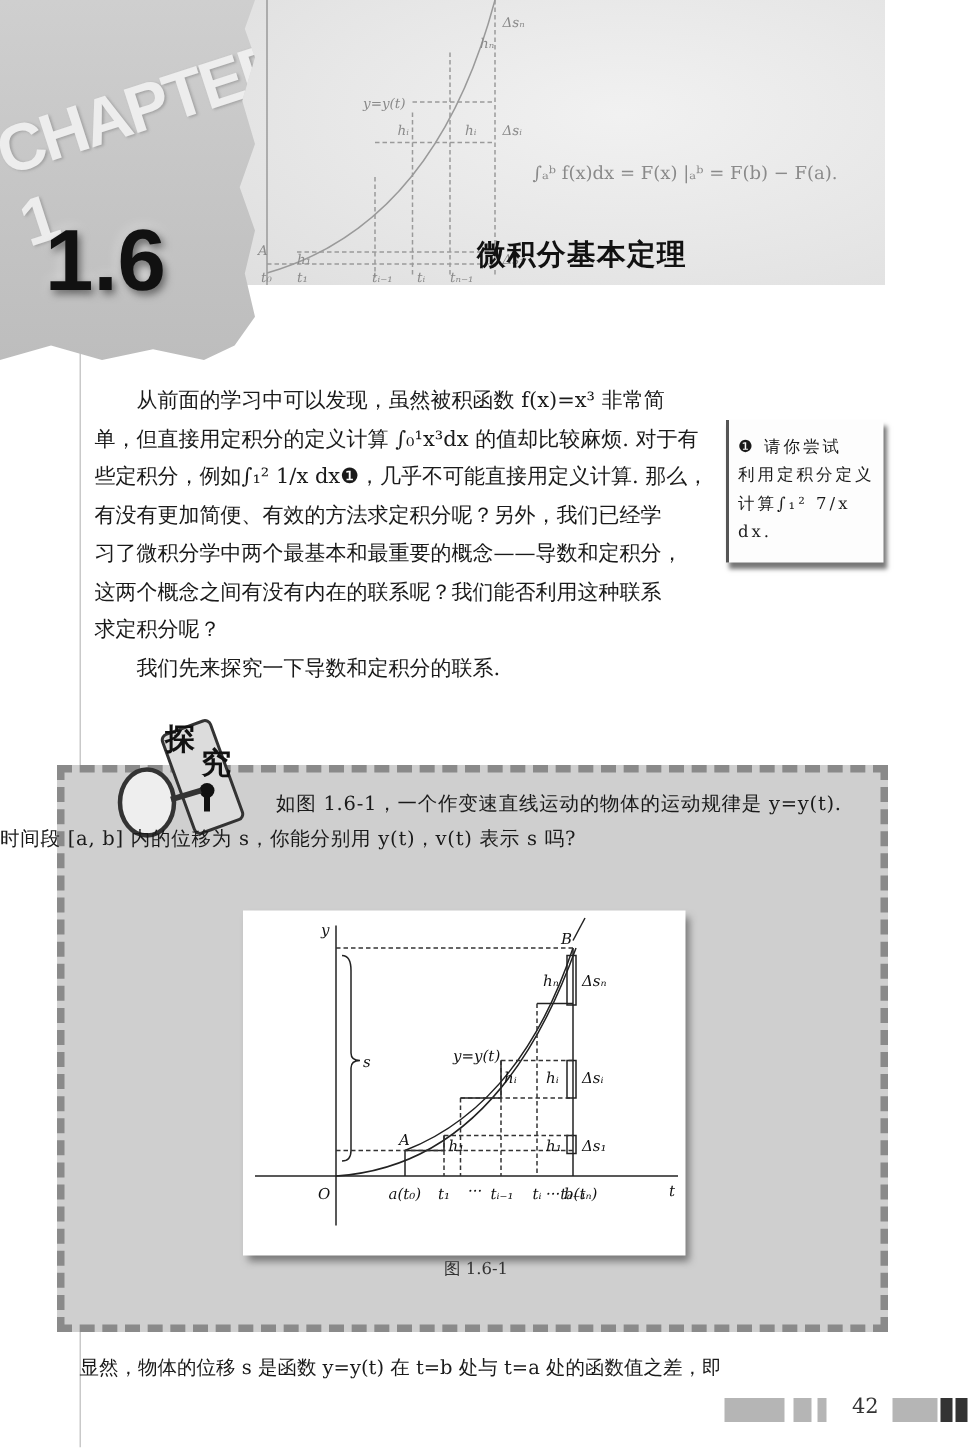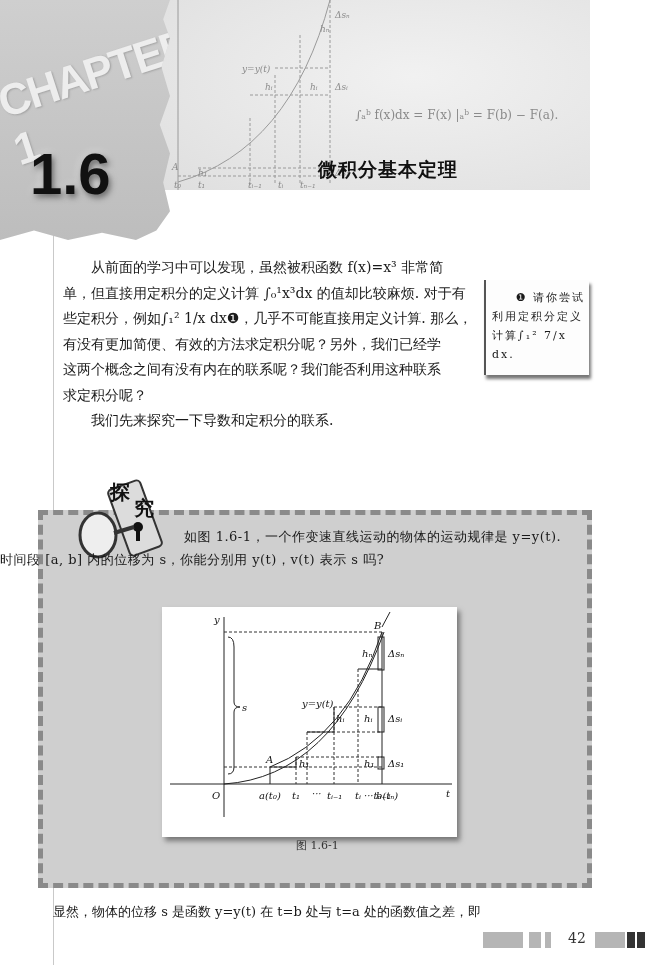--- a/index.html
+++ b/index.html
@@ -23,21 +23,21 @@
   .header-graph{position:absolute;left:170px;top:0;width:220px;height:190px;}
   .header-formula{position:absolute;left:355px;top:108px;font-size:12px;color:#8a8a8a;}
   .section-title{position:absolute;left:318px;top:157px;font-family:"DejaVu Sans",sans-serif;
        font-weight:bold;font-size:19px;color:#111;letter-spacing:1px;}
   .body-text{position:absolute;left:63px;top:255px;width:420px;font-size:14px;line-height:25.5px;}
   .body-text p{margin:0;}
   .indent{text-indent:2em;}
   .sidenote{position:absolute;left:484px;top:280px;width:105px;height:95px;background:#fdfdfd;
        border-left:2px solid #555;box-shadow:2px 4px 3px #777;padding:8px 4px 0 6px;box-sizing:border-box;
        font-size:11px;line-height:19px;letter-spacing:2px;}
-  .sidenote .r{text-align:right;}
+  .sidenote .r{}
   .explore-box{position:absolute;left:38px;top:510px;width:554px;height:378px;
        background:#cfcfcf;border:5px dashed #8a8a8a;box-sizing:border-box;}
   .explore-text{position:absolute;left:0;top:525px;width:590px;font-size:13px;line-height:23px;letter-spacing:.5px;}
   .explore-text .l1{padding-left:145px;margin-left:39px;}
   .explore-text .l2{padding-left:133px;}
   .explore-text .l3{padding-left:0;}
   .explore-icon{position:absolute;left:70px;top:475px;width:100px;height:90px;}
   .figure{position:absolute;left:162px;top:607px;width:295px;height:230px;background:#fff;
        box-shadow:3px 4px 5px #777;}
   .fig-caption{position:absolute;left:296px;top:838px;font-size:11px;color:#333;}
@@ -90,20 +90,21 @@
   <div class="chapter-word">CHAPTER 1</div>
 </div>
 <div class="section-num">1.6</div>
 <div class="section-title">微积分基本定理</div>
 
 <div class="body-text">
   <p class="indent">从前面的学习中可以发现，虽然被积函数 f(x)=x³ 非常简</p>
   <p>单，但直接用定积分的定义计算 ∫₀¹x³dx 的值却比较麻烦. 对于有</p>
   <p>些定积分，例如∫₁² 1/x dx❶，几乎不可能直接用定义计算. 那么，</p>
   <p>有没有更加简便、有效的方法求定积分呢？另外，我们已经学</p>
+  <p>习了微积分学中两个最基本和最重要的概念——导数和定积分，</p>
   <p>这两个概念之间有没有内在的联系呢？我们能否利用这种联系</p>
   <p>求定积分呢？</p>
   <p class="indent">我们先来探究一下导数和定积分的联系.</p>
 </div>
 
 <div class="sidenote">
   <div class="r">❶ 请你尝试</div>
   <div>利用定积分定义</div>
   <div>计算∫₁² 7/x dx.</div>
 </div>

